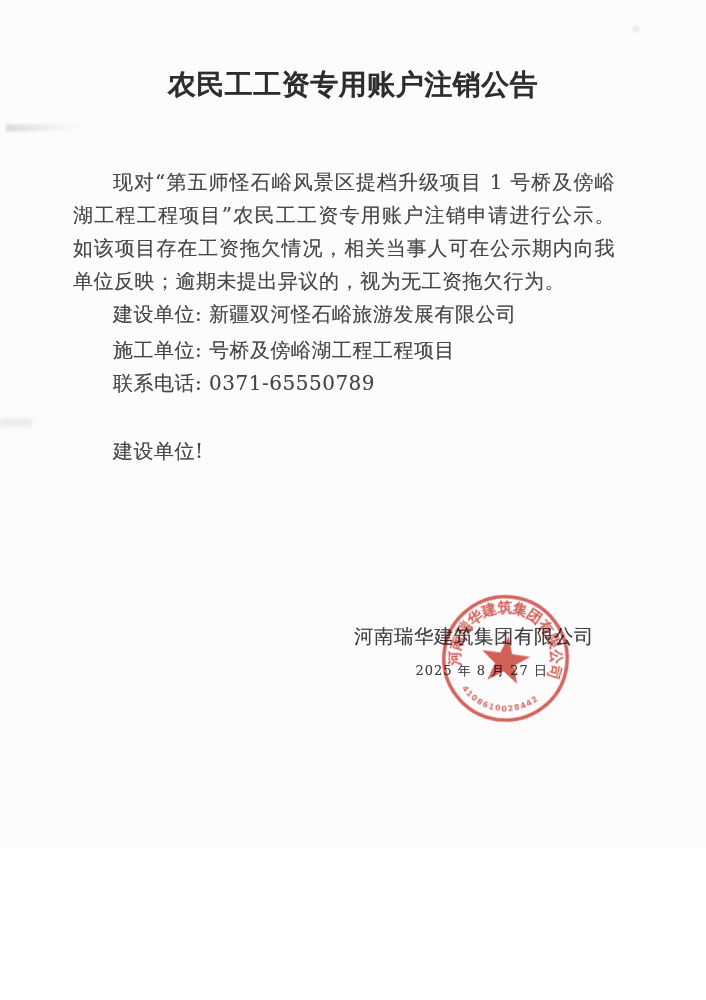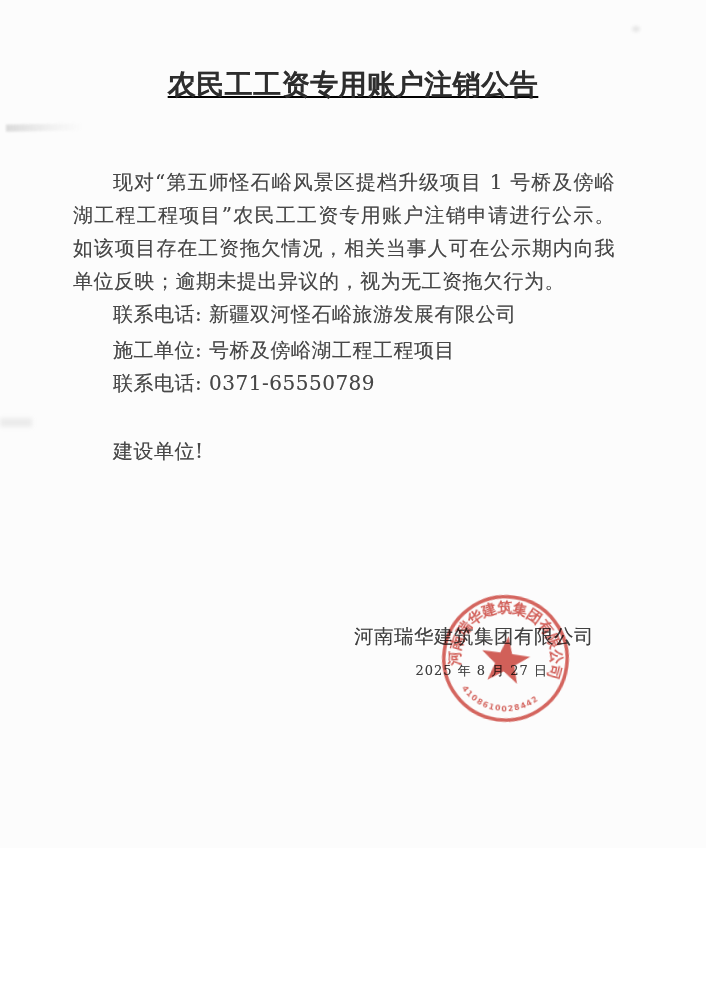--- a/index.html
+++ b/index.html
@@ -7,21 +7,20 @@
     padding: 0;
     background: #ffffff;
   }
   .page {
     position: relative;
     width: 706px;
     height: 848px;
     background: #fcfcfc;
     overflow: hidden;
     font-family: "DejaVu Serif", "Liberation Serif", serif;
-    text-decoration: underline;
   }
   
   .smudge { position: absolute; pointer-events: none; }
   .s1 { left: 6px; top: 124px; width: 76px; height: 7px;
         background: linear-gradient(90deg, rgba(130,130,130,.28), rgba(170,170,170,.12) 60%, transparent);
         filter: blur(1px); transform: rotate(-1deg); }
   .s2 { left: 0; top: 418px; width: 32px; height: 9px;
         background: rgba(160,160,160,.18); filter: blur(2px); }
   .s3 { left: 410px; top: 918px; width: 64px; height: 24px;
         background: radial-gradient(ellipse at center, rgba(140,140,140,.38), transparent 70%);
@@ -115,21 +114,21 @@
   <div class="smudge s1"></div>
   <div class="smudge s2"></div>
   <div class="smudge s3"></div>
   <div class="smudge s4"></div>
   <div class="smudge s5"></div>
 
   <h1 class="title">农民工工资专用账户注销公告</h1>
 
   <div class="content">
     <p>现对“第五师怪石峪风景区提档升级项目 1 号桥及傍峪湖工程工程项目”农民工工资专用账户注销申请进行公示。如该项目存在工资拖欠情况，相关当事人可在公示期内向我单位反映；逾期未提出异议的，视为无工资拖欠行为。</p>
-    <p>联系电话: 新疆双河怪石峪旅游发展有限公司</p>
+    <p>建设单位: 新疆双河怪石峪旅游发展有限公司</p>
     <p class="p-contractor">施工单位: 号桥及傍峪湖工程工程项目</p>
     <p>联系电话: 0371-65550789</p>
     <p class="closing">建设单位!</p>
   </div>
 
   <div class="signature">
     <div class="sig-company">河南瑞华建筑集团有限公司</div>
     <div class="sig-date">2025 年 8 月 27 日</div>
   </div>
 

